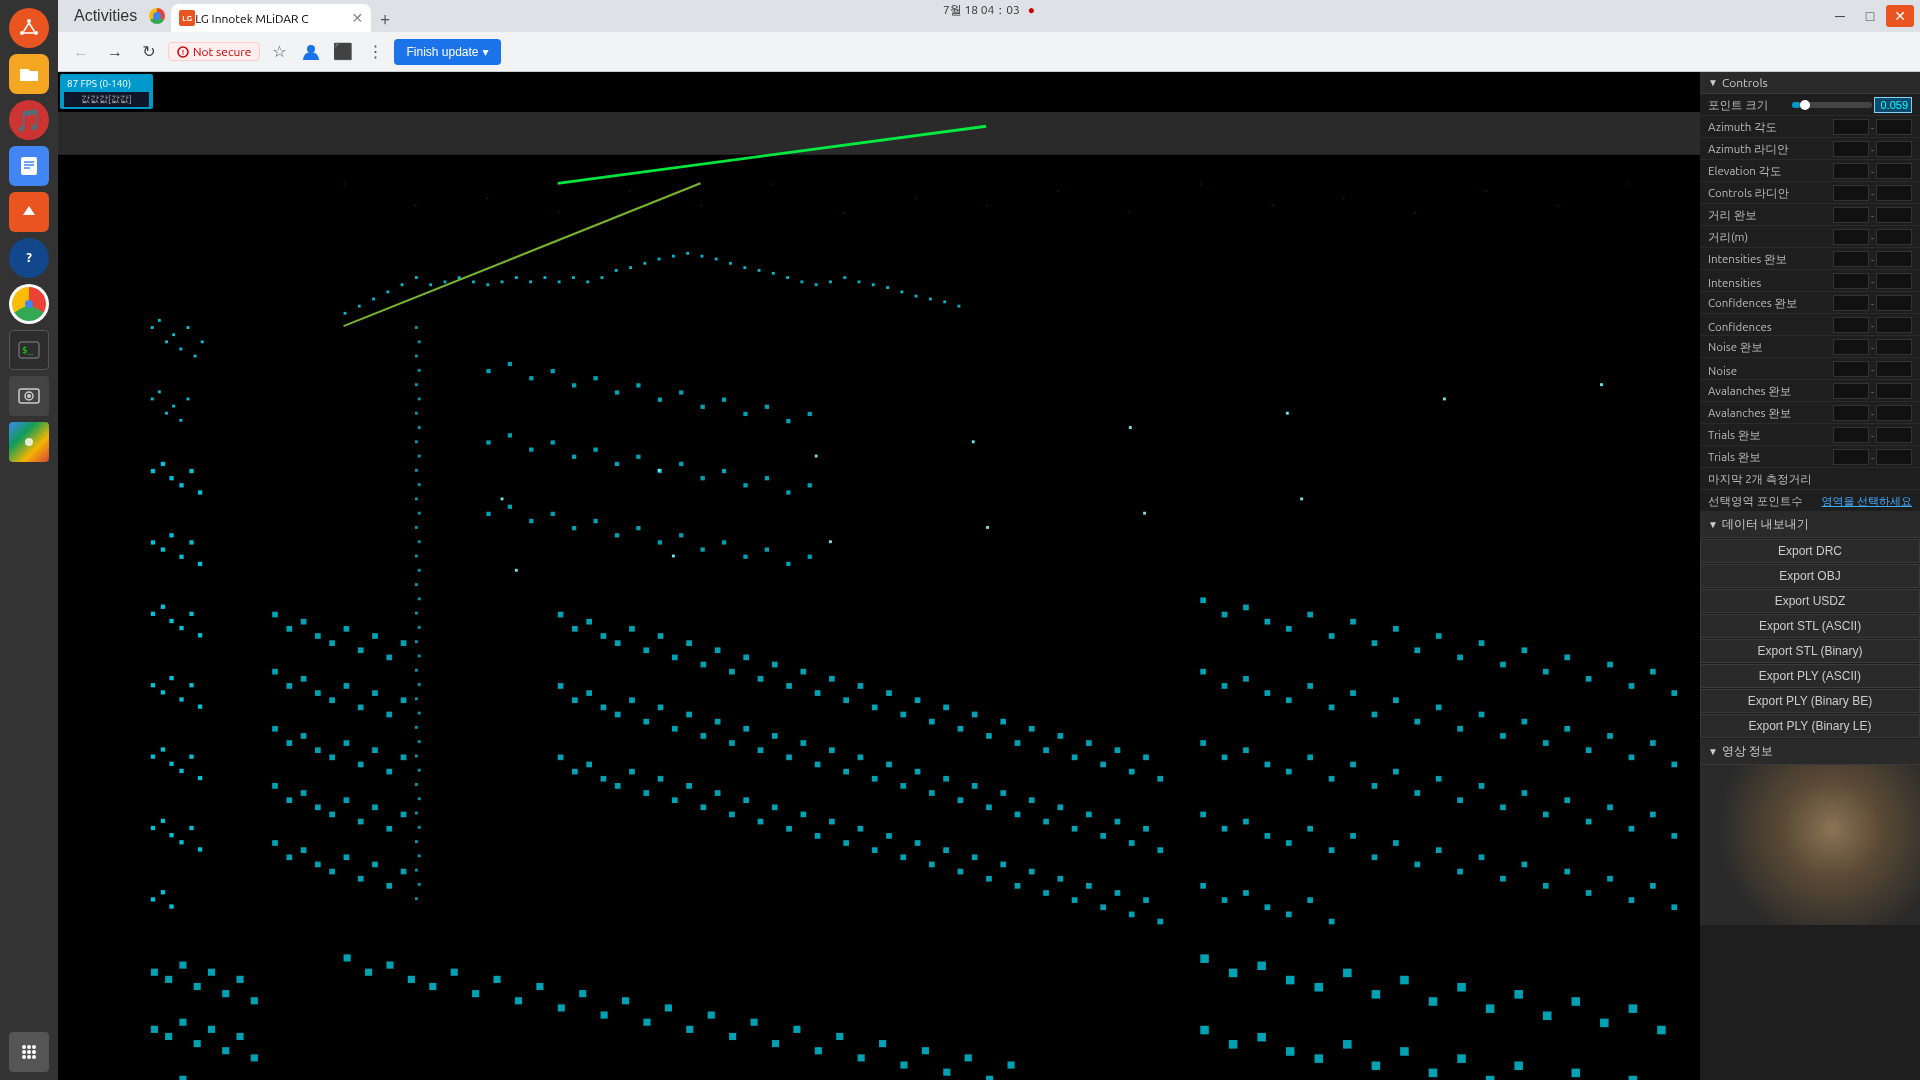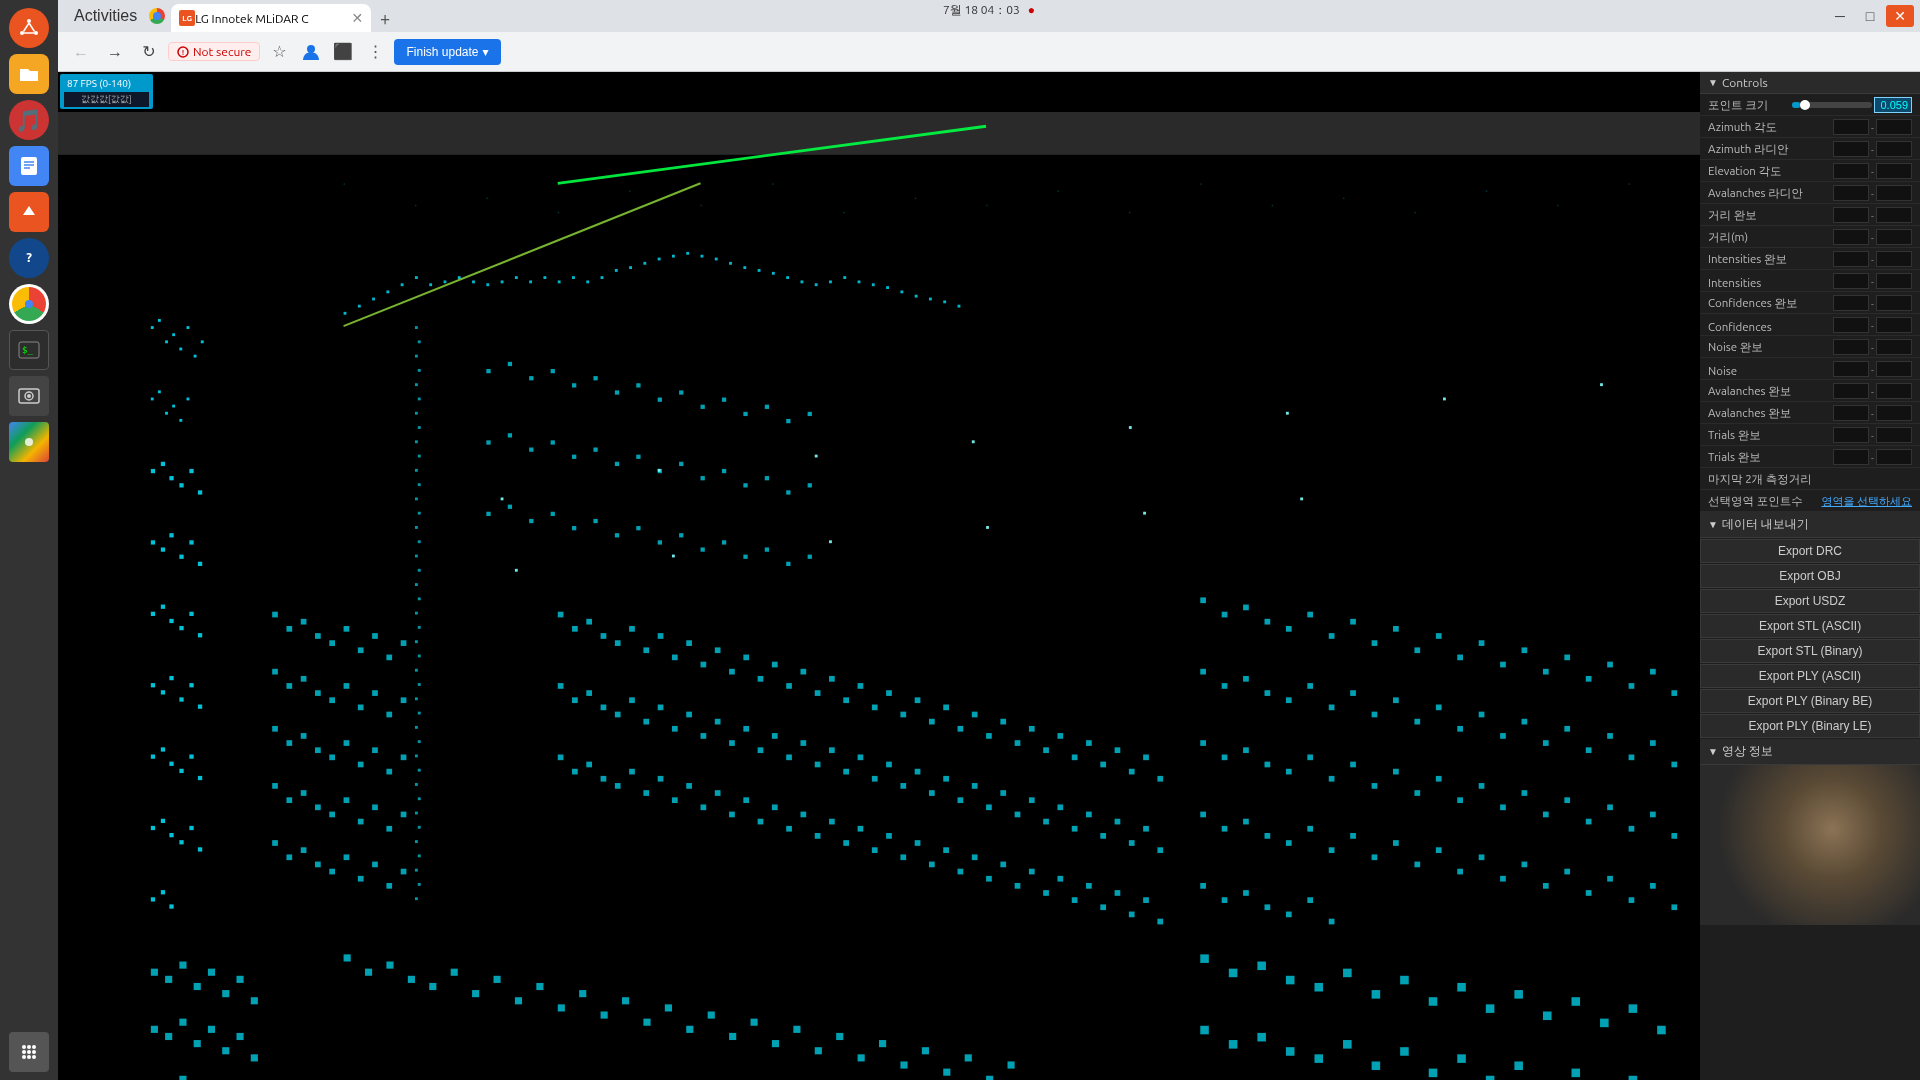--- a/index.html
+++ b/index.html
@@ -1250,21 +1250,21 @@
           </div>
           <div class="control-row">
             <span class="control-label">Elevation 각도</span>
             <div class="range-inputs">
               <input type="text" class="range-val" style="">
               <span style="color: rgb(136, 136, 136); font-size: 10px;">-</span>
               <input type="text" class="range-val" style="">
             </div>
           </div>
           <div class="control-row">
-            <span class="control-label">Avalanches 라디안</span>
+            <span class="control-label">Controls 라디안</span>
             <div class="range-inputs">
               <input type="text" class="range-val" style="">
               <span style="color: rgb(136, 136, 136); font-size: 10px;">-</span>
               <input type="text" class="range-val" style="">
             </div>
           </div>
           <div class="control-row">
             <span class="control-label">거리 완보</span>
             <div class="range-inputs">
               <input type="text" class="range-val" style="">

